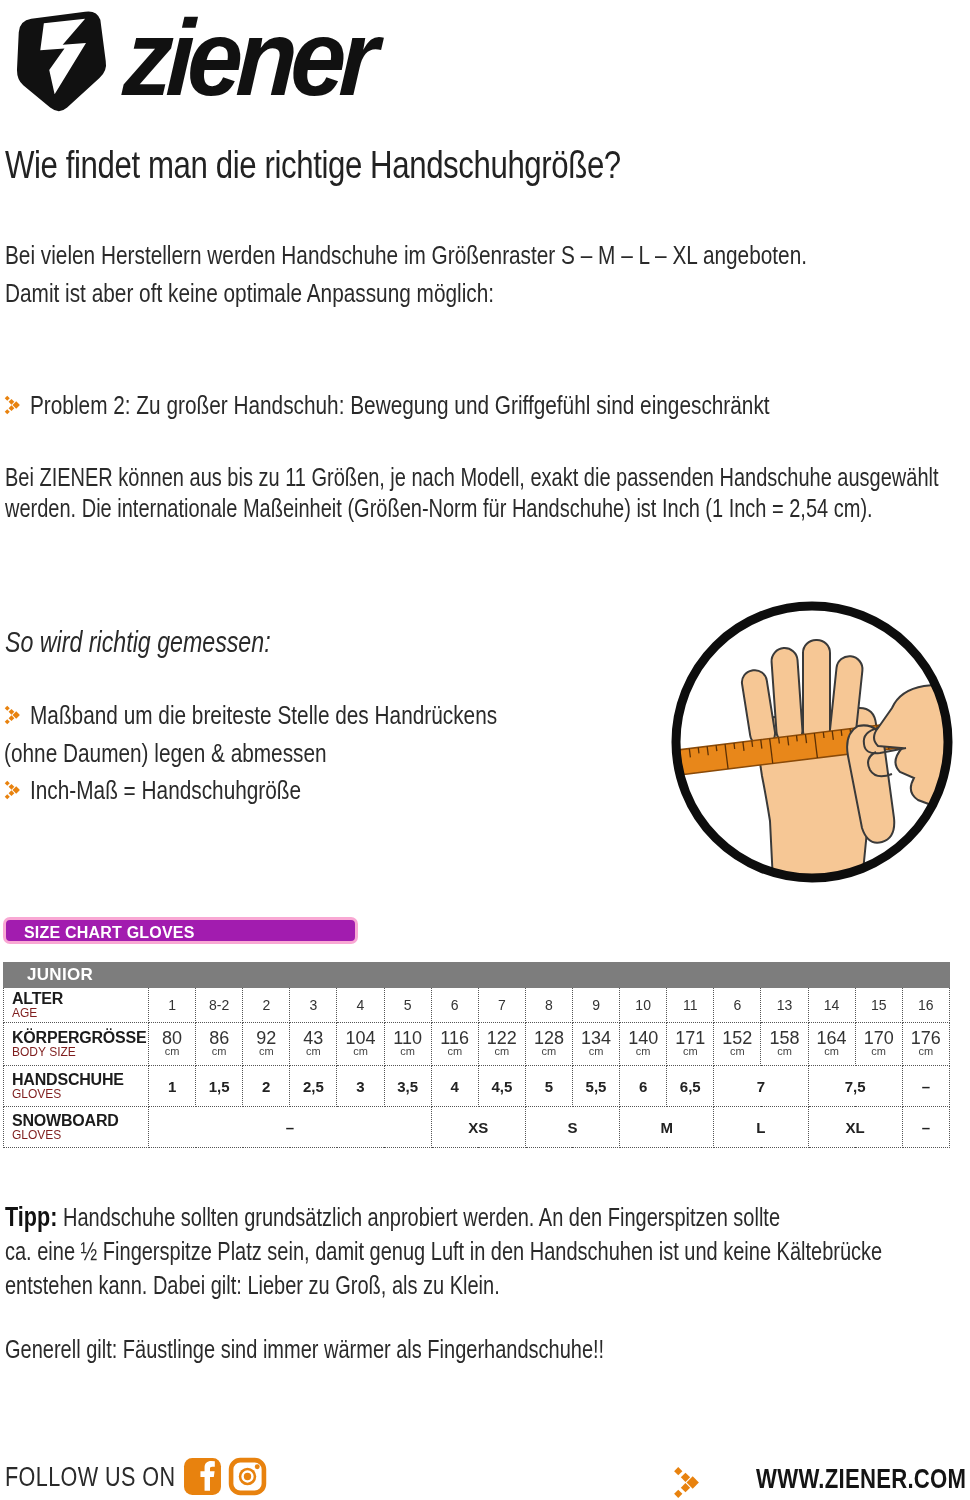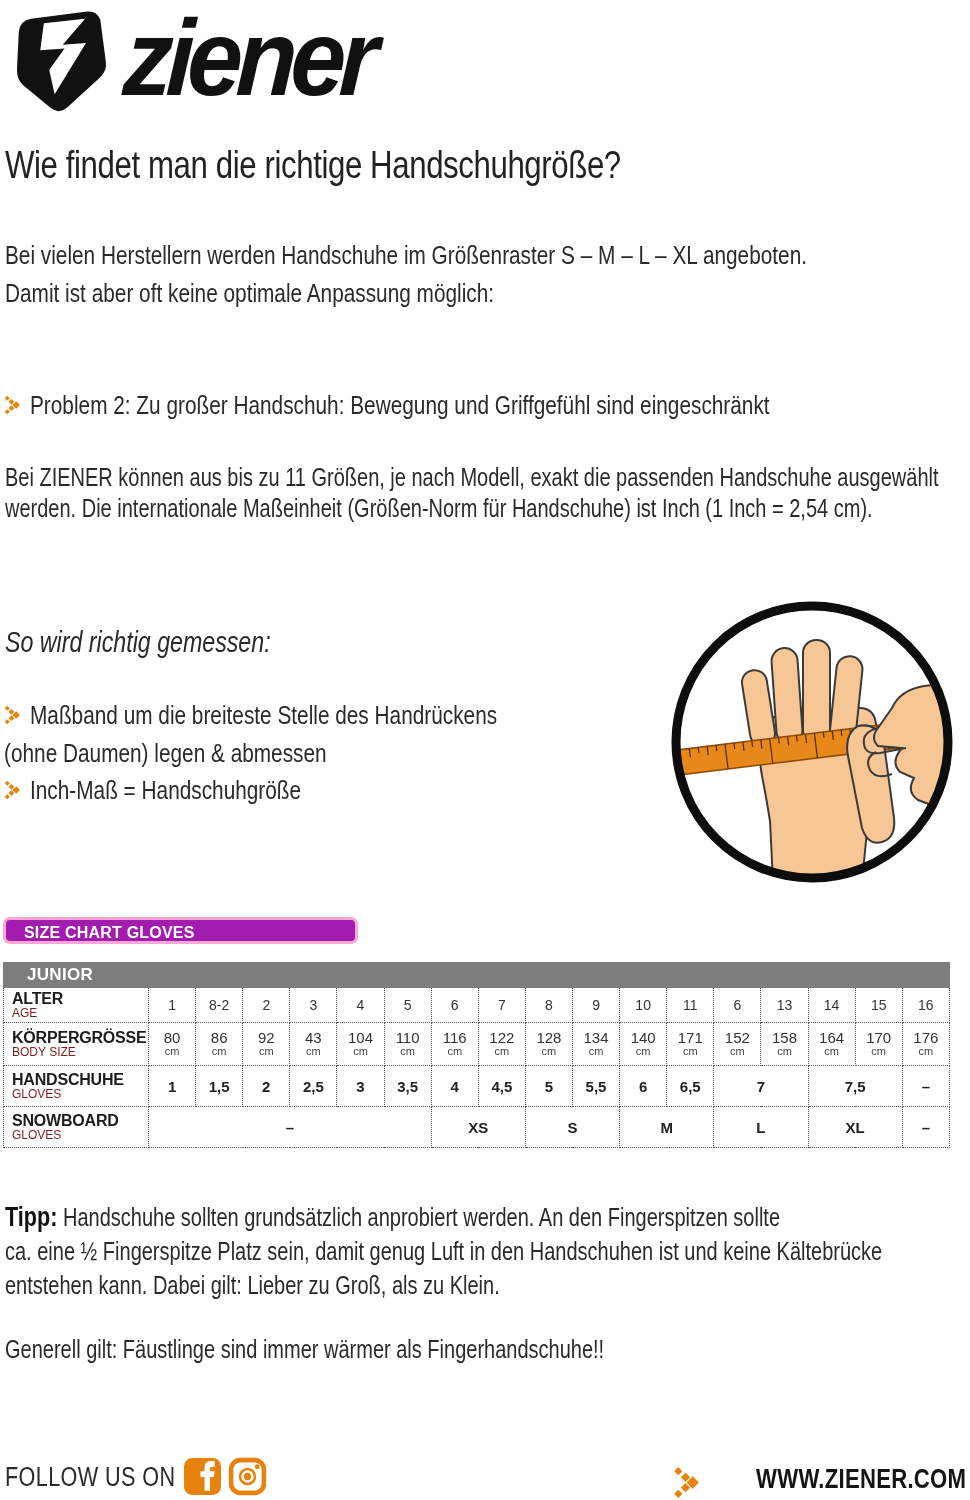--- a/index.html
+++ b/index.html
@@ -45,21 +45,21 @@
   table.chart{border-collapse:collapse; table-layout:fixed; width:947px;}
   .chart td{border:1px dotted #555; text-align:center; vertical-align:middle; padding:0; overflow:hidden;}
   .chart tr.r1 td{border-top:none; height:34px;}
   .chart tr.r2 td{height:42px;}
   .chart tr.r3 td{height:40px;}
   .chart tr.r4 td{height:40px;}
   .chart td.lbl{text-align:left; padding-left:8px;}
   .chart .l1{font-size:16px; font-weight:bold; letter-spacing:-0.2px; color:#1b1b1b; line-height:15px;}
   .chart .l2{font-size:12px; color:#7f1d1d; line-height:14px;}
   .chart .age{font-size:14px; color:#333;}
-  .chart .num{font-size:15px; color:#333; line-height:14px;}
+  .chart .num{font-size:18px; color:#333; line-height:14px;}
   .chart .unit{font-size:11px; color:#444; line-height:13px;}
   .chart td.bold{font-size:15px; font-weight:bold; color:#222;}
 
   .tipp{left:5px; top:1200px; line-height:34px; font-size:25px; color:#2a2a2a;}
   .tipp div{white-space:nowrap;}
   .tipp-label{font-weight:bold; font-size:27px; color:#111;}
   .generell{left:5px; top:1335px; font-size:25px; color:#2a2a2a;}
 
   
   .follow{left:5px; top:1462px; font-size:27px; letter-spacing:0.5px; color:#2a2a2a;}

